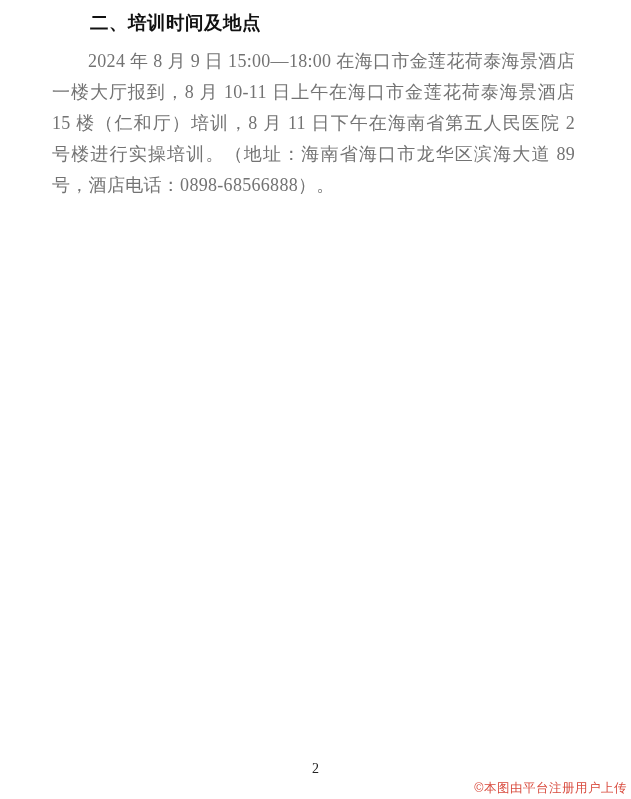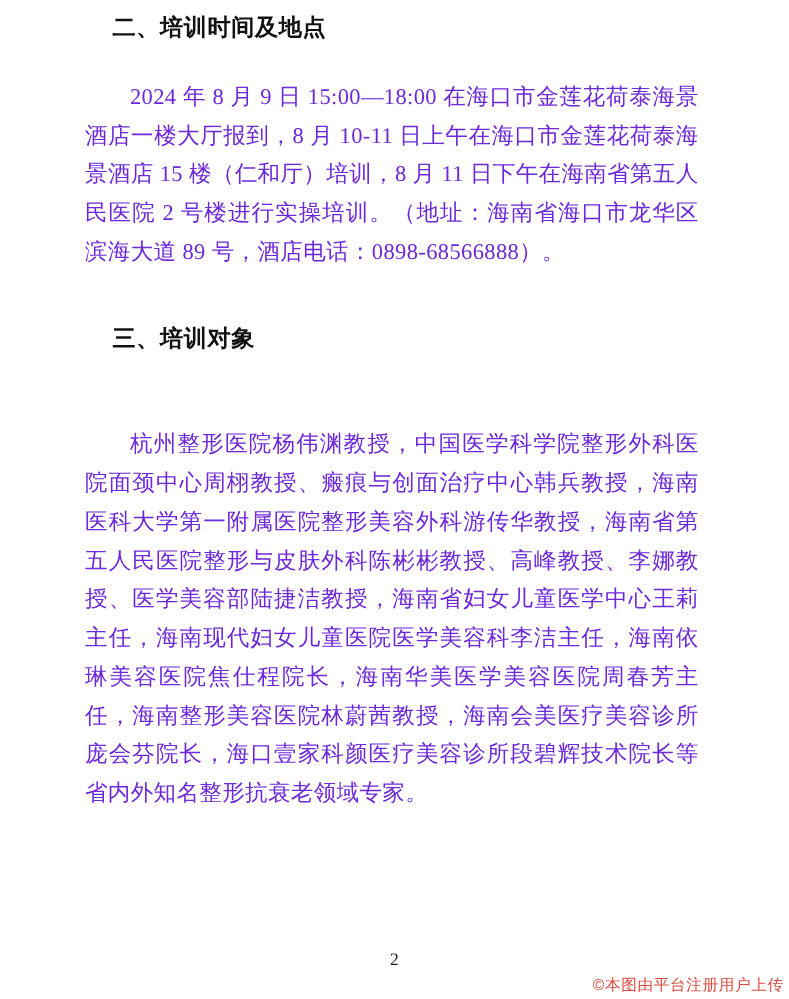--- a/index.html
+++ b/index.html
@@ -27,25 +27,25 @@
     font-weight: bold;
     letter-spacing: 0.5px;
     margin: 0;
     padding: 0 0 0 38px;
     line-height: 1.5;
     color: #111111;
   }
   .para {
     font-size: 18px;
     line-height: 1.72;
-    margin: 16px;
+    margin: 0;
     text-align: justify;
     text-justify: inter-ideograph;
     letter-spacing: 0.3px;
-    color: #6d28d9;
+    color: #737373;
   }
   .para.indent {
     text-indent: 36px;
   }
   .gap-s { height: 8px; }
   .gap-l { height: 22px; }
   .gap-xl { height: 26px; }
 
   .page-number {
     position: absolute;
@@ -72,27 +72,25 @@
 <body>
 
 <div class="page">
 
   <h2 class="section-heading">二、培训时间及地点</h2>
   <div class="gap-s"></div>
   <p class="para indent">2024 年 8 月 9 日 15:00—18:00 在海口市金莲花荷泰海景酒店一楼大厅报到，8 月 10-11 日上午在海口市金莲花荷泰海景酒店 15 楼（仁和厅）培训，8 月 11 日下午在海南省第五人民医院 2 号楼进行实操培训。（地址：海南省海口市龙华区滨海大道 89 号，酒店电话：0898-68566888）。</p>
 
   <div class="gap-xl"></div>
 
-  <h2 class="section-heading">三、培训对象</h2>
   <div class="gap-s"></div>
 
   <div class="gap-l"></div>
 
   <div class="gap-s"></div>
-  <p class="para indent">杭州整形医院杨伟渊教授，中国医学科学院整形外科医院面颈中心周栩教授、瘢痕与创面治疗中心韩兵教授，海南医科大学第一附属医院整形美容外科游传华教授，海南省第五人民医院整形与皮肤外科陈彬彬教授、高峰教授、李娜教授、医学美容部陆捷洁教授，海南省妇女儿童医学中心王莉主任，海南现代妇女儿童医院医学美容科李洁主任，海南依琳美容医院焦仕程院长，海南华美医学美容医院周春芳主任，海南整形美容医院林蔚茜教授，海南会美医疗美容诊所庞会芬院长，海口壹家科颜医疗美容诊所段碧辉技术院长等省内外知名整形抗衰老领域专家。</p>
 
   <div class="gap-l"></div>
 
 
   <div class="page-number">2</div>
 
   <div class="watermark">
     <span>©本图由平台注册用户上传</span>
   </div>
 

